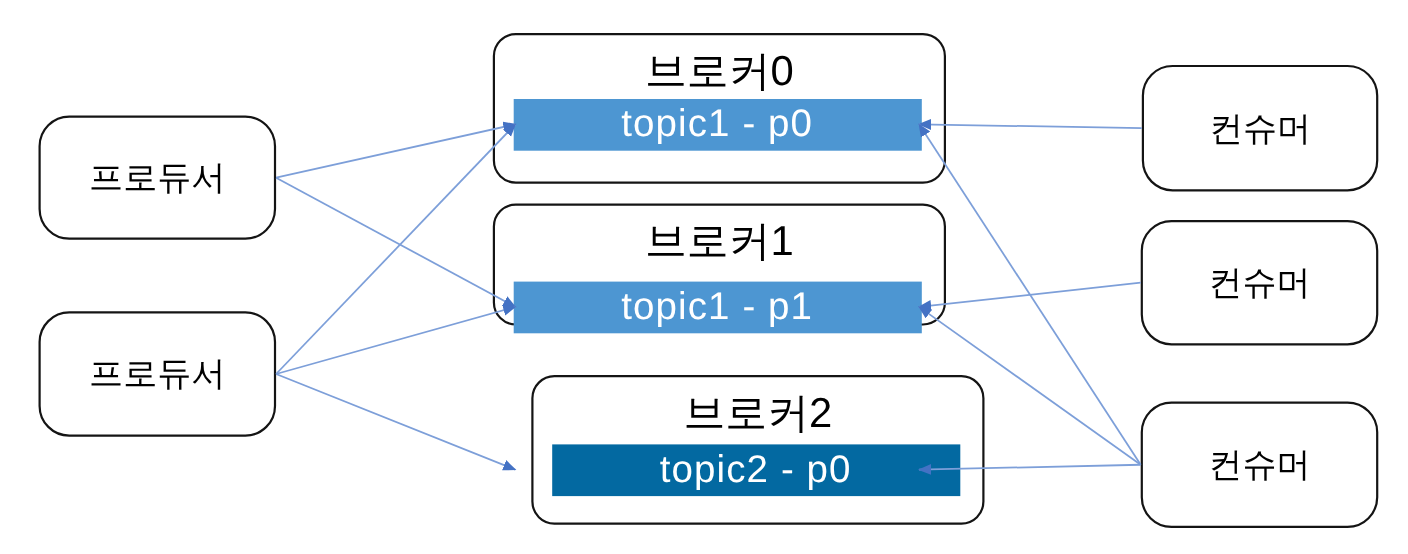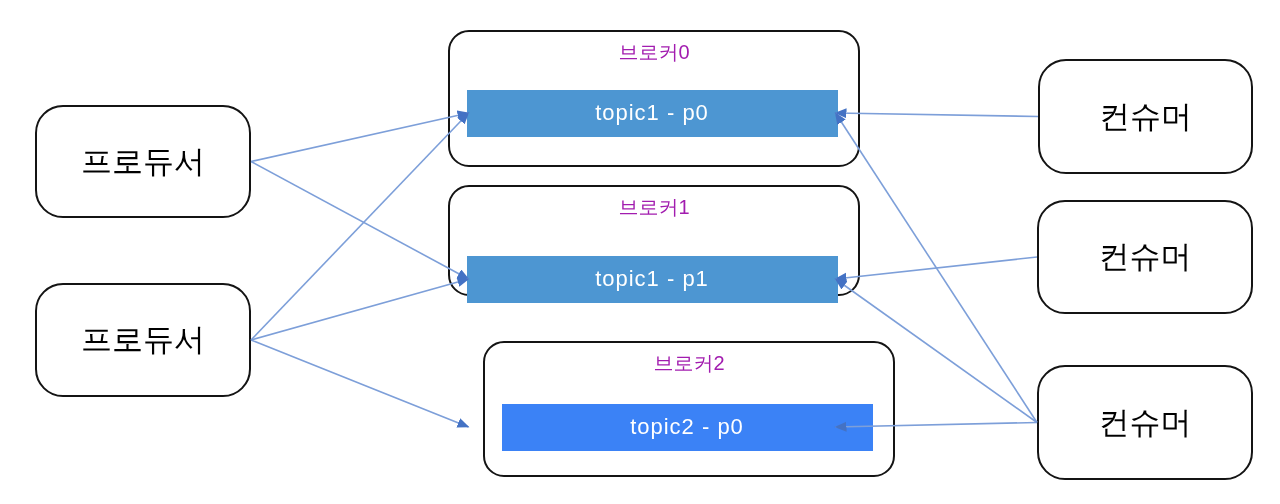--- a/index.html
+++ b/index.html
@@ -16,24 +16,24 @@
   #producer-2 {left:35px;  top:283px; width:216px; height:114px;}
   #consumer-1 {left:1038px; top:59px;  width:215px; height:115px;}
   #consumer-2 {left:1037px; top:200px; width:216px; height:114px;}
   #consumer-3 {left:1037px; top:365px; width:216px; height:115px;}
 
   #broker-0 {left:448px; top:30px;  width:412px; height:137px;}
   #broker-1 {left:448px; top:185px; width:412px; height:111px;}
   #broker-2 {left:448px; top:341px; width:412px; height:136px;margin-left:35px;}
 
   .broker-title {position:absolute; left:0; top:7px; width:100%; text-align:center;
-                 font-size:20px; color:#a21caf;}
+                 font-size:38px; color:#000000;}
   .bar {position:absolute; left:16.5px; width:371px; height:47px;
         display:flex; align-items:center; justify-content:center;
-        color:#ffffff; font-size:22px; letter-spacing:1px;}
+        color:#ffffff; font-size:35px; letter-spacing:1px;}
   #broker-0 .bar {top:57.5px;}
   #broker-1 .bar {top:68.5px;}
   #broker-2 .bar {top:60.5px;}
 
   .edges {position:absolute; left:0; top:0; pointer-events:none;}
 </style>
 </head>
 <body>
 
 <div class="canvas" id="canvas">
@@ -55,21 +55,21 @@
 
   <div class="node broker" id="broker-1">
     <div class="broker-title">브로커1</div>
     <div class="bar" style="background: rgb(77, 150, 210);">
       <span>topic1 - p1</span>
     </div>
   </div>
 
   <div class="node broker" id="broker-2">
     <div class="broker-title">브로커2</div>
-    <div class="bar" style="background: #3b82f6; text-align: right;">
+    <div class="bar" style="background: #0369a1; text-align: right;">
       <span>topic2 - p0</span>
     </div>
   </div>
 
   <div class="node endpoint" id="consumer-1">
     <span>컨슈머</span>
   </div>
 
   <div class="node endpoint" id="consumer-2">
     <span>컨슈머</span>

